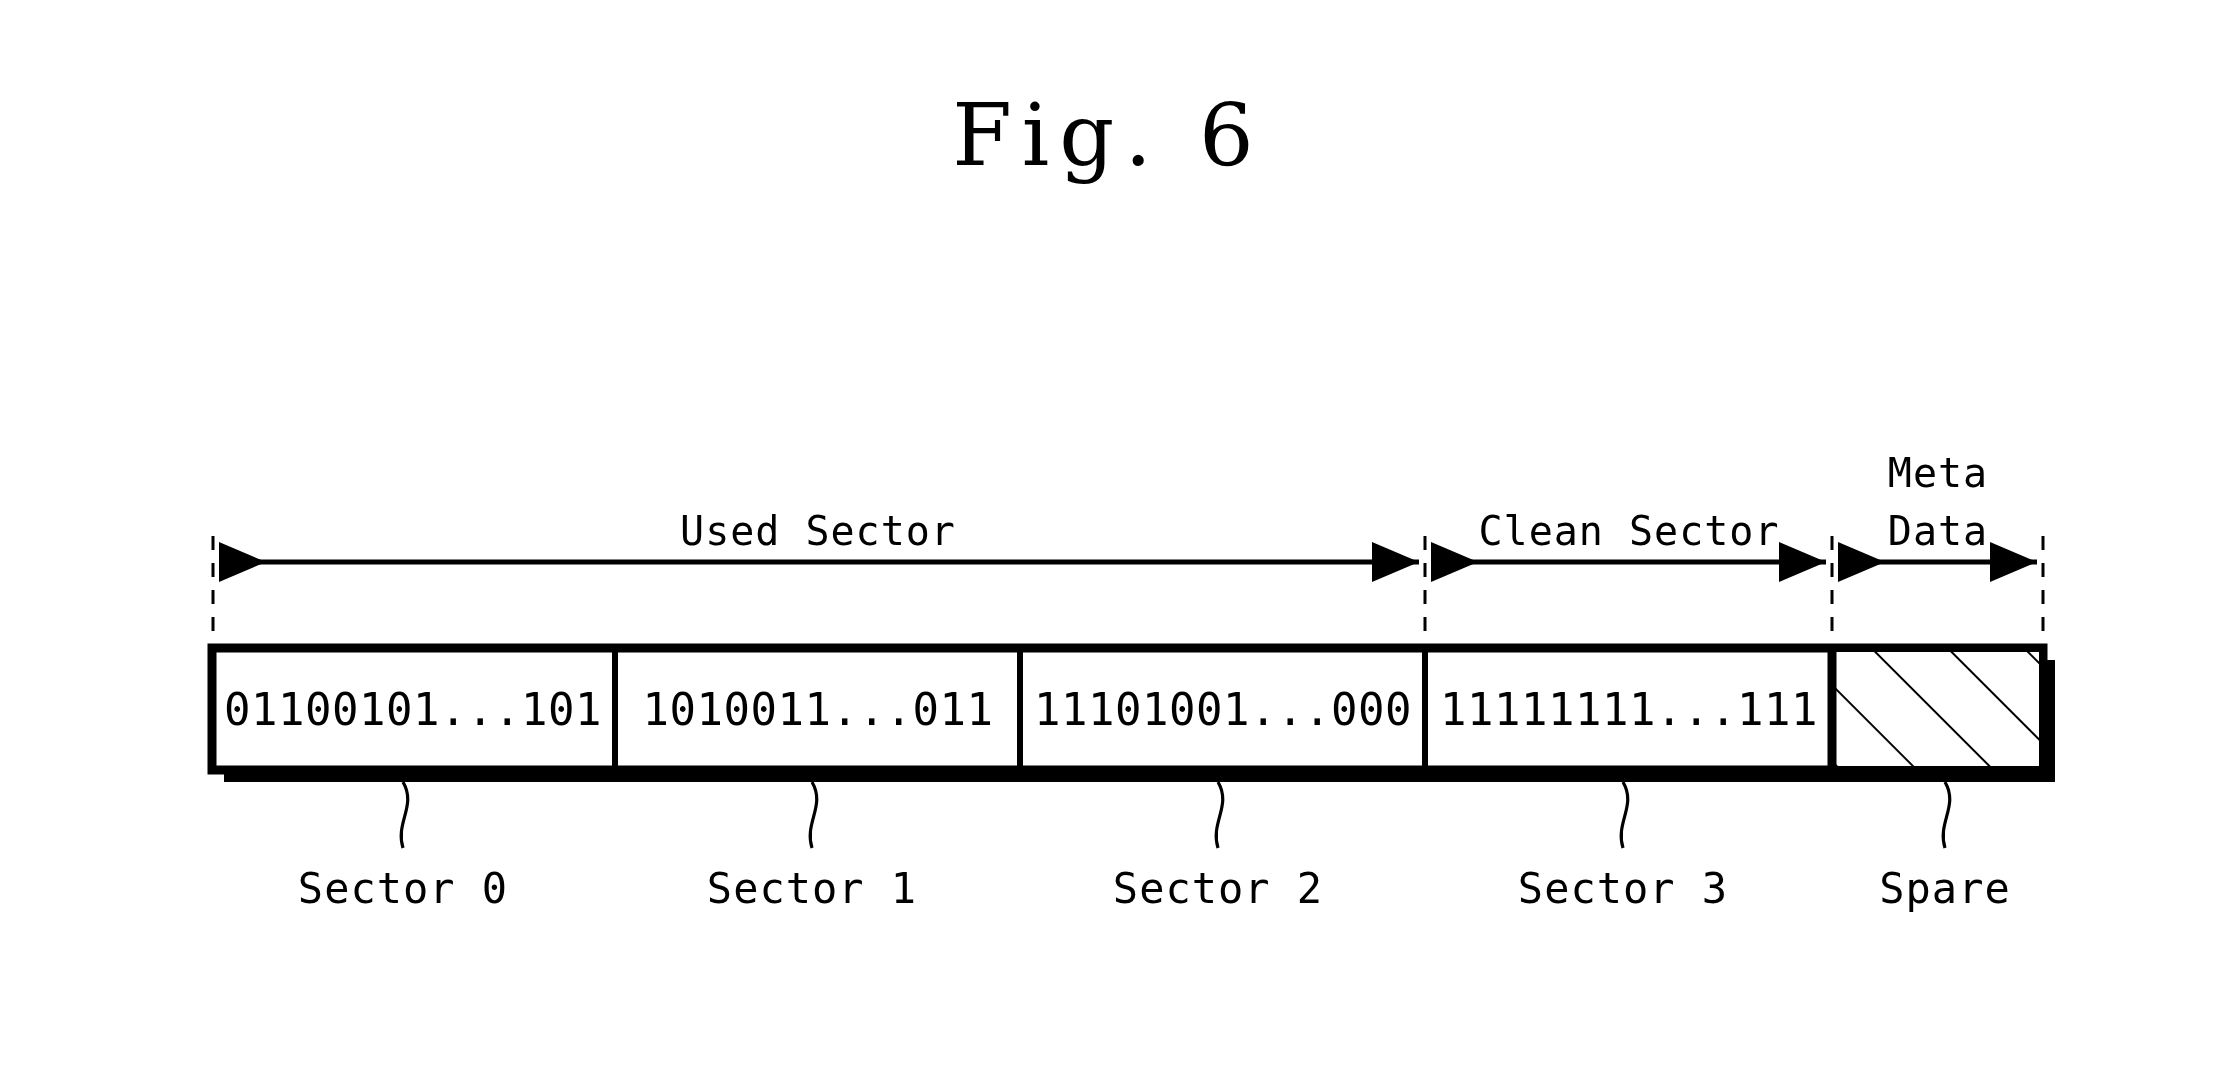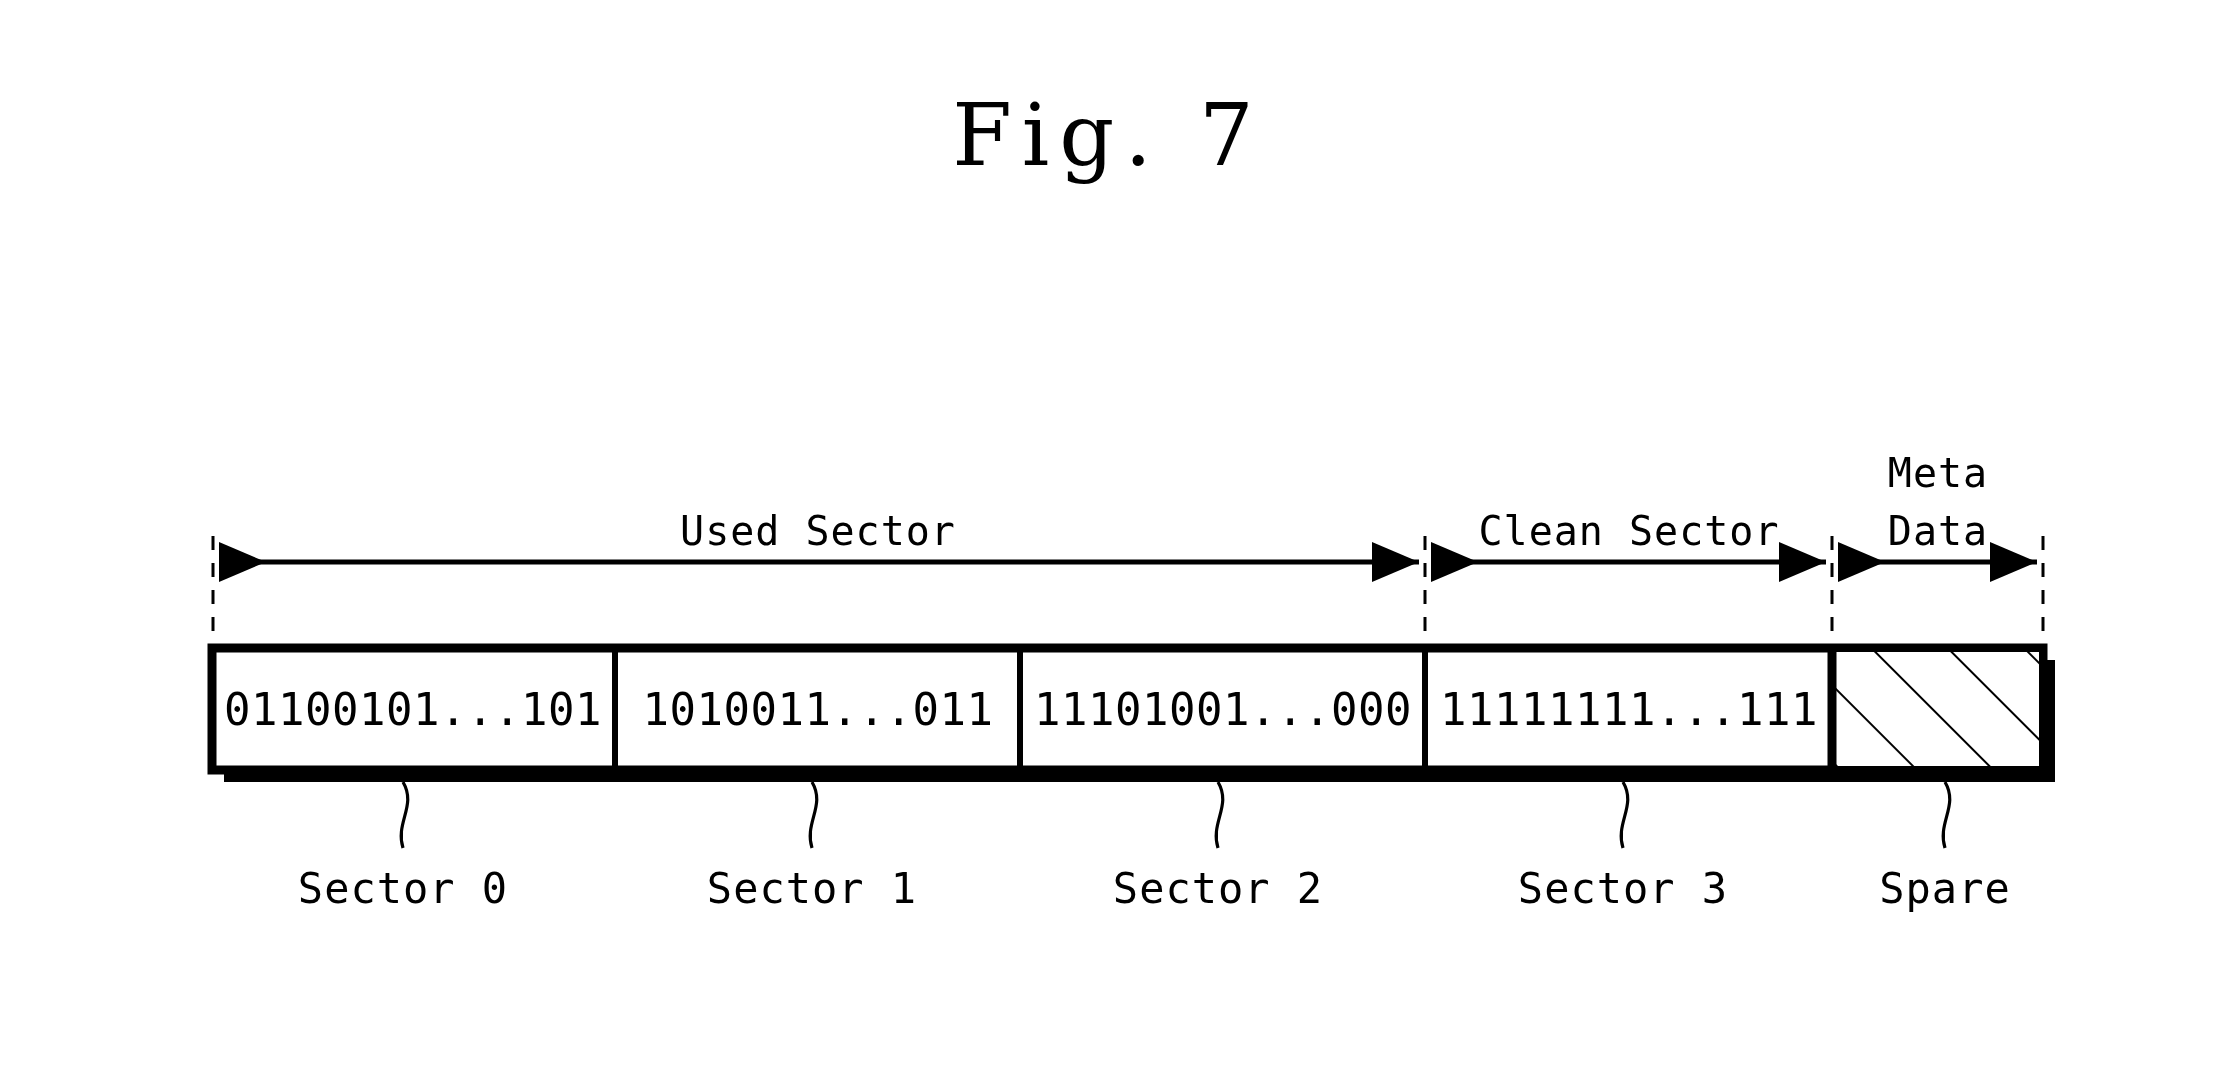--- a/index.html
+++ b/index.html
@@ -66,21 +66,21 @@
   .dash-stroke   { stroke: #000000; fill: none; stroke-dasharray: 14 13; stroke-width: 3; }
   .shadow-fill   { fill: #000000; }
   .hatch-fill    { fill: url(#spare-hatch); }
   .leader-curve  { stroke: #000000; fill: none; stroke-width: 3.2; }
 </style>
 </head>
 <body>
 
 <div id="figure-root">
 
-  <div id="fig-title">Fig. 7</div>
+  <div id="fig-title">Fig. 6</div>
 
   <svg id="figure-svg" viewBox="0 0 2216 1071">
 
     <defs>
       <pattern id="spare-hatch" width="54" height="54" patternUnits="userSpaceOnUse" patternTransform="rotate(-45)">
         <rect width="54" height="54" fill="#ffffff"></rect>
         <line x1="0" y1="0" x2="0" y2="54" stroke="#000000" stroke-width="4"></line>
       </pattern>
 
       <marker id="arrowL" markerWidth="10" markerHeight="10" refX="9.4" refY="4" orient="auto-start-reverse" markerUnits="strokeWidth">

